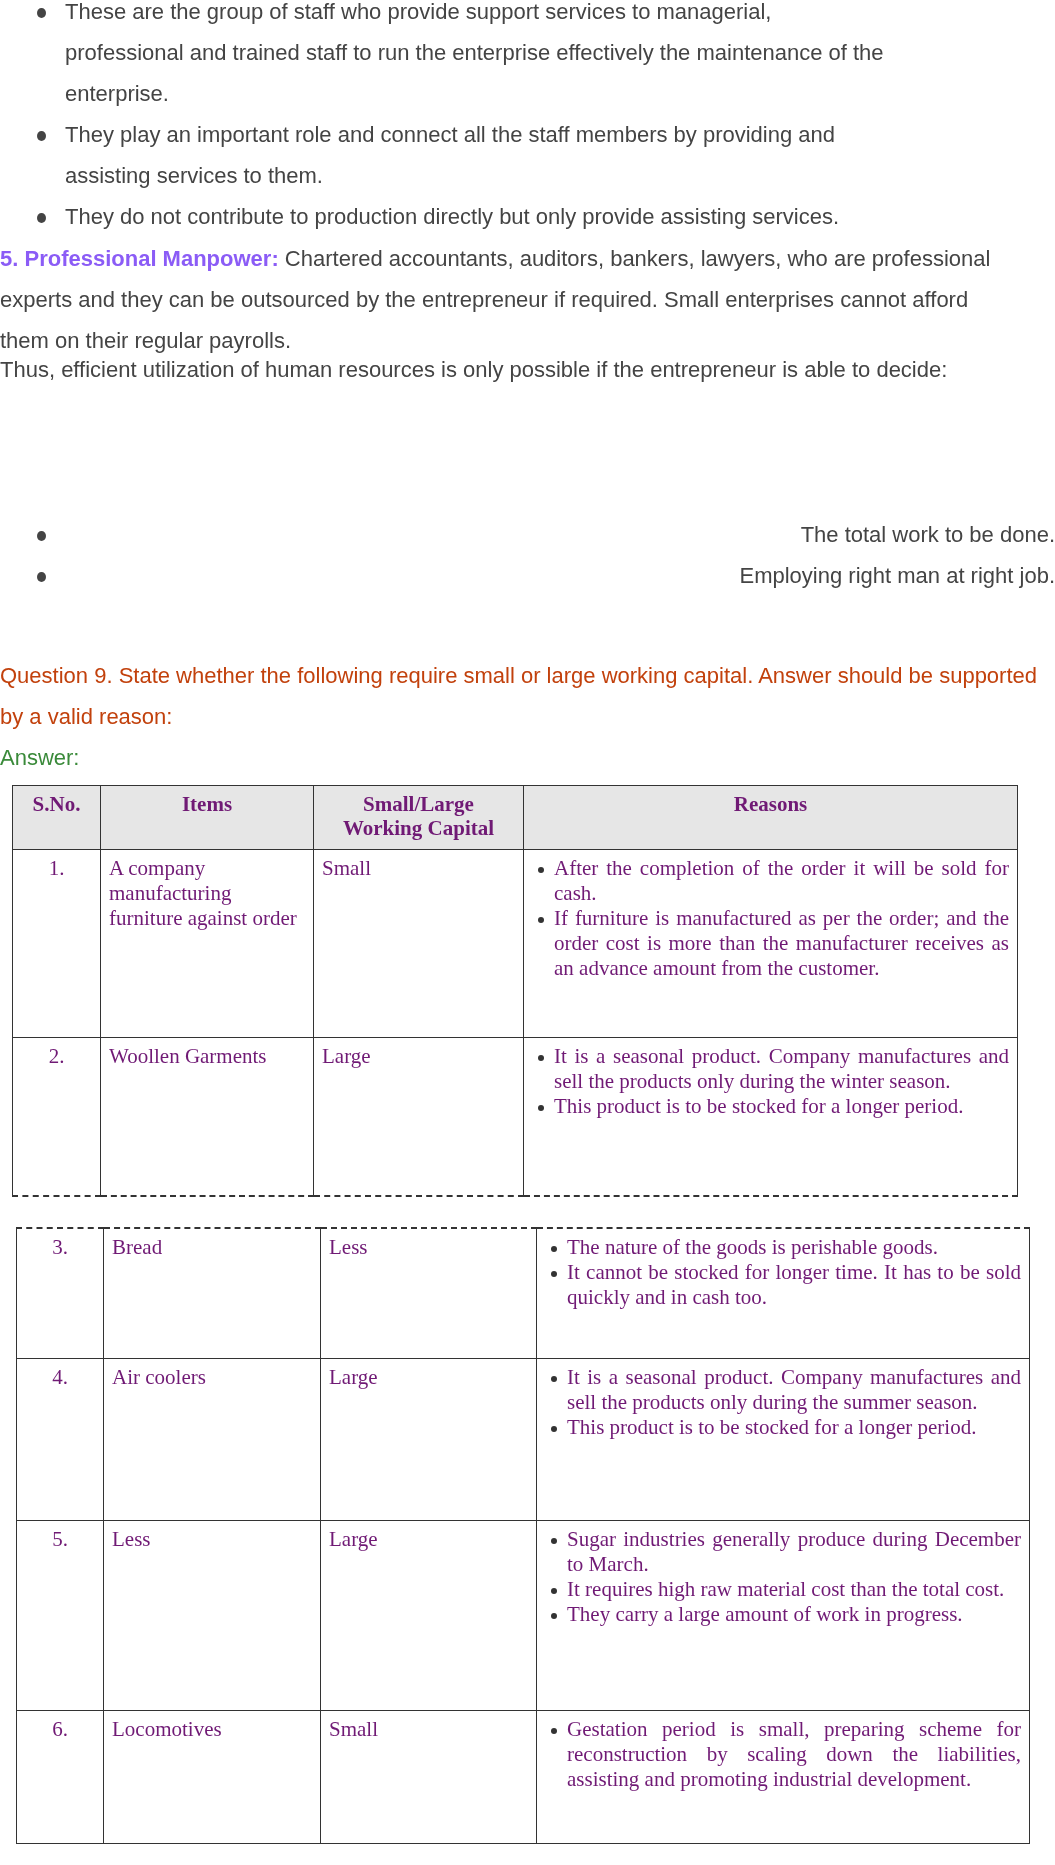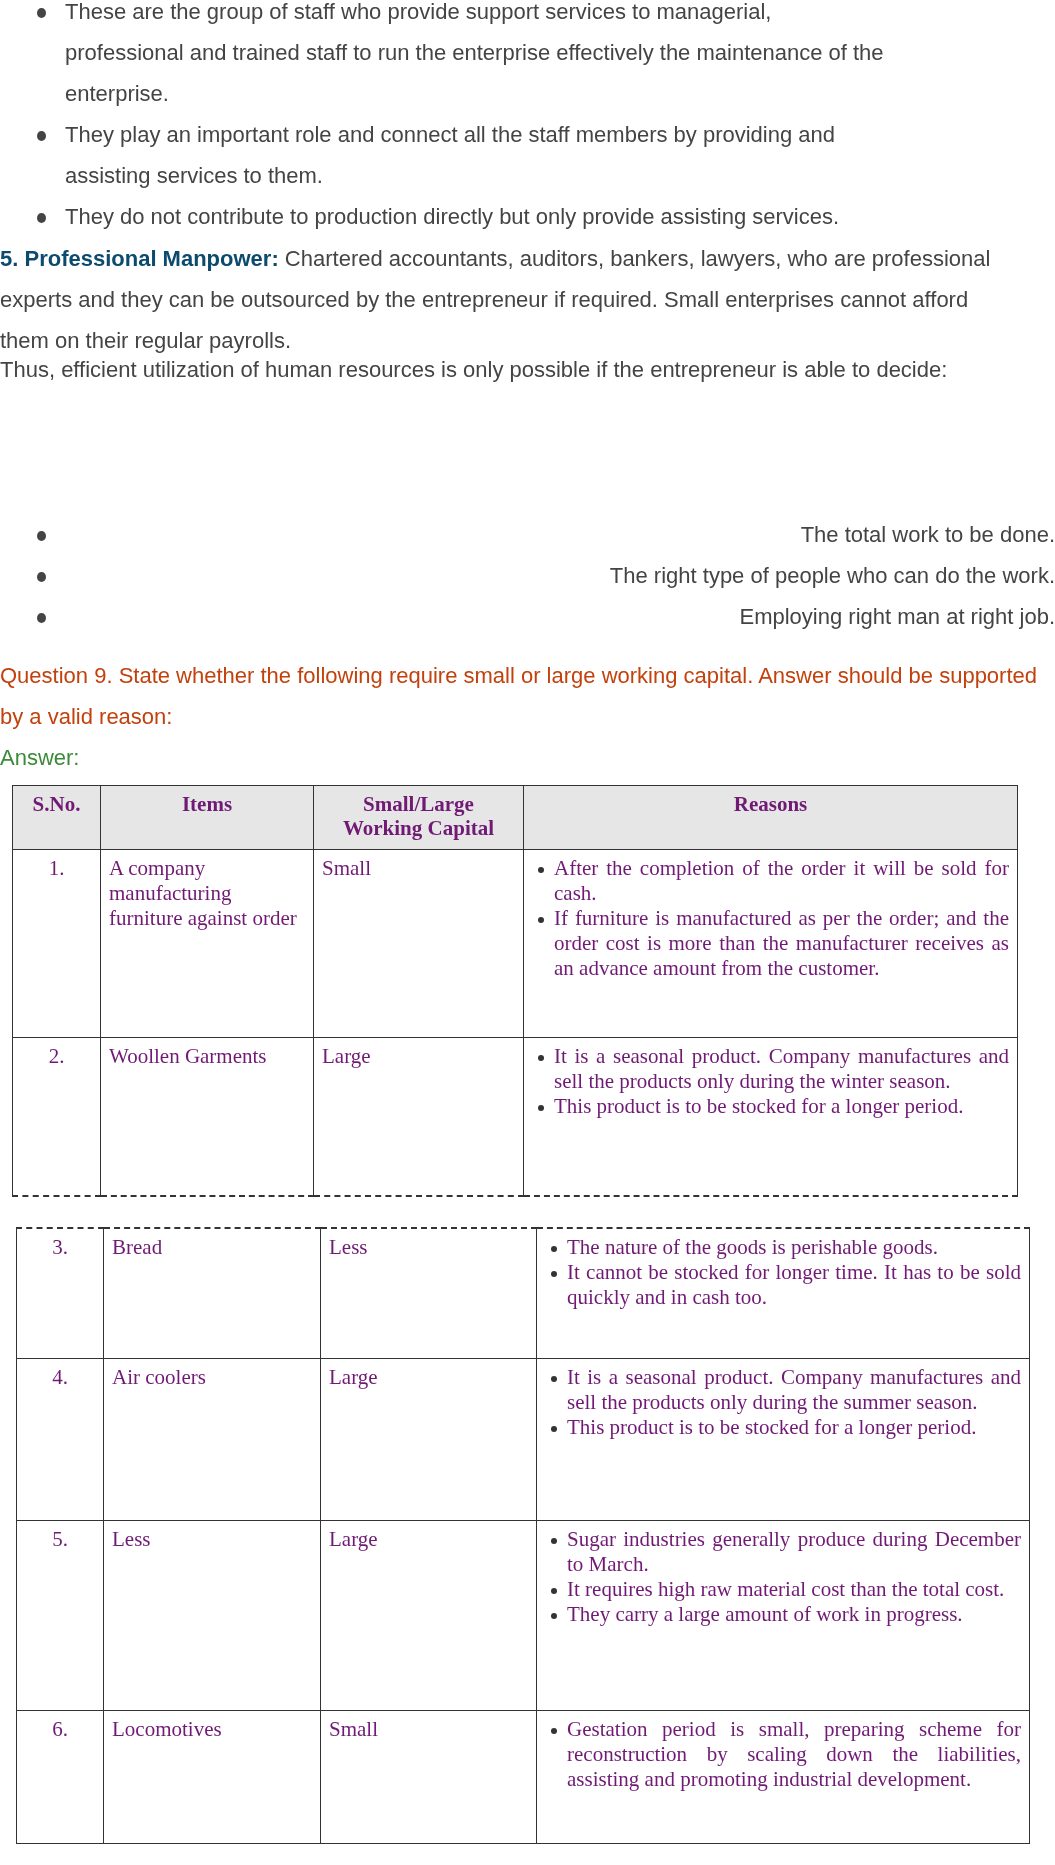--- a/index.html
+++ b/index.html
@@ -2,21 +2,21 @@
 <html><head>
 <meta charset="utf-8">
 <style>
   html, body { margin: 0; padding: 0; background: #ffffff; }
   body { width: 1055px; height: 1865px; position: relative; overflow: hidden; font-family: "Liberation Sans", sans-serif; color: #3a3a3a; }
   .prose { font-family: "Liberation Sans", sans-serif; font-size: 22px; line-height: 41px; color: #444; font-weight: 300; }
   ul.bullets { list-style: none; margin: 0; padding: 0; }
   ul.bullets li { position: relative; padding-left: 65px; }
   ul.bullets li .dot { position: absolute; left: 37px; top: 17px; width: 9px; height: 10px; border-radius: 50%; background: #444; }
   .block { position: absolute; left: 0; right: 0; }
-  .strong { font-weight: 700; color: #0c4a6e; }
+  .strong { font-weight: 700; color: #8b5cf6; }
   .question { color: #c2410c; font-size: 22px; line-height: 41px; font-weight: 400; }
   .answer { color: #3a8a3a; font-size: 22px; line-height: 41px; }
   table.tt { position: absolute; border-collapse: collapse; font-family: "Liberation Serif", serif; font-size: 21px; color: #701a75; }
   table.tt td, table.tt th { border: 1.5px solid #333; vertical-align: top; padding: 6px 8px; }
   table.tt th { background: #e6e6e6; font-weight: 700; text-align: center; line-height: 24px; }
   table.tt td { line-height: 25px; }
   td.sno { text-align: center; }
   td.reasons ul { list-style: none; margin: 0; padding: 0; }
   td.reasons li { position: relative; padding-left: 22px; text-align: justify; }
   td.reasons li .rdot { position: absolute; left: 6px; top: 11px; width: 6px; height: 6px; border-radius: 50%; background: #333; }
@@ -37,21 +37,20 @@
 <div class="block prose" style="top:238px; padding-right:60px;">
   <span class="strong">5. Professional Manpower:</span><span> Chartered accountants, auditors, bankers, lawyers, who are professional experts and they can be outsourced by the entrepreneur if required. Small enterprises cannot afford them on their regular payrolls.</span>
 </div>
 <div class="block prose" style="top:349px; padding-right:40px;">
   <span>Thus, efficient utilization of human resources is only possible if the entrepreneur is able to decide:</span>
 </div>
 
 <div class="block prose" style="top:514px;text-align:right;">
   <ul class="bullets">
     <li><span class="dot"></span><span>The total work to be done.</span></li>
-    <li><span class="dot"></span><span>The right type of people who can do the work.</span></li>
     <li><span class="dot"></span><span>Employing right man at right job.</span></li>
   </ul>
 </div>
 
 <div class="block question" style="top:655px; padding-right:0;">Question 9. State whether the following require small or large working capital. Answer should be supported by a valid reason:</div>
 
 <div class="block answer" style="top:737px;">Answer:</div>
 
 <table class="tt" style="left:12px; top:785px; width:1006px;">
   <colgroup>

